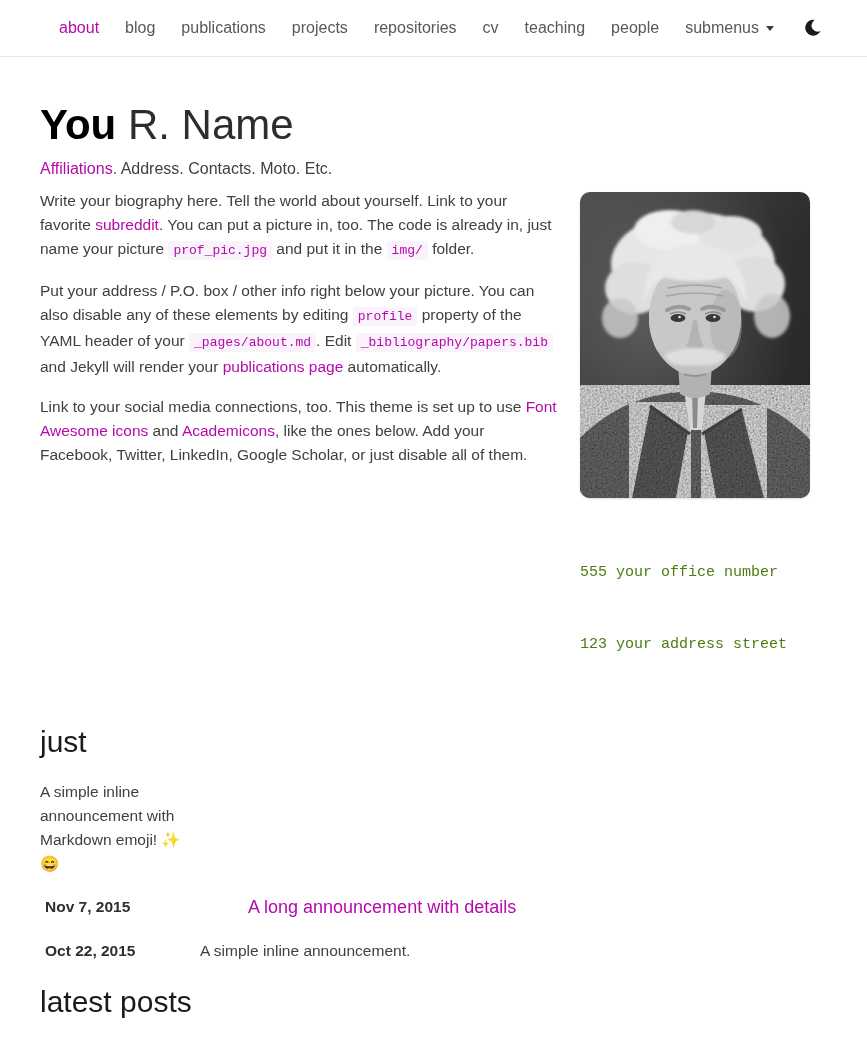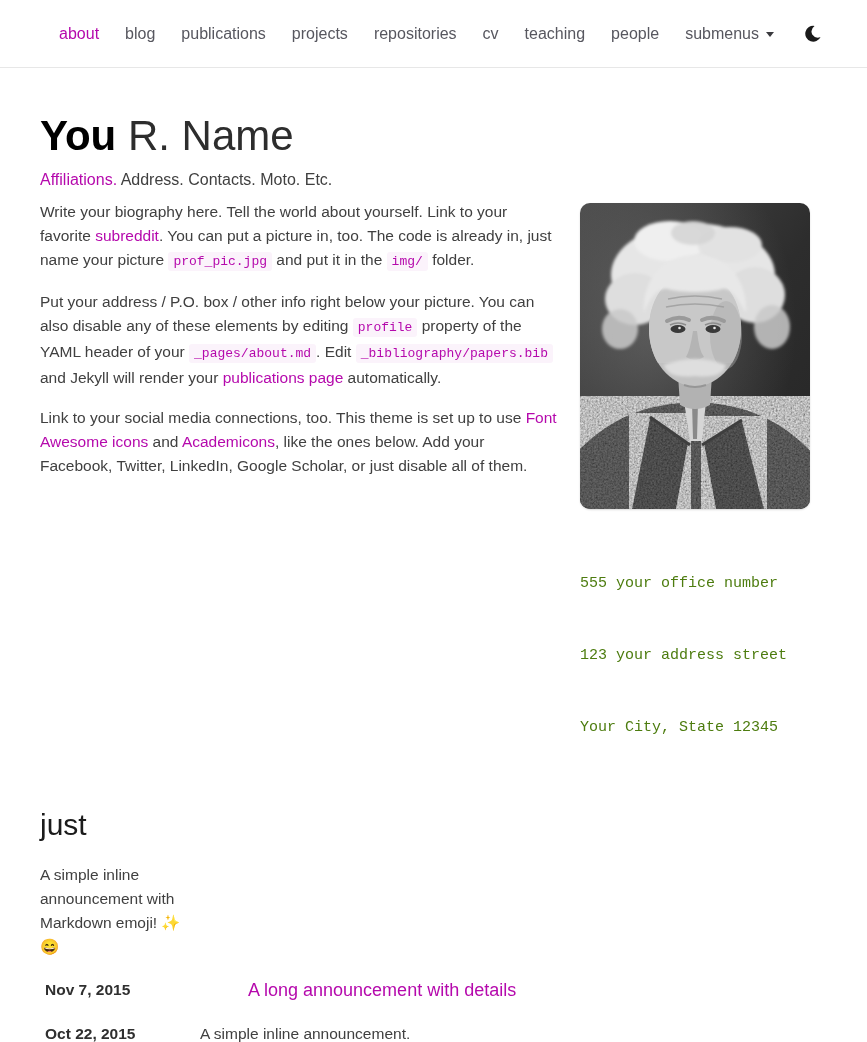--- a/index.html
+++ b/index.html
@@ -2,21 +2,21 @@
 <html><head>
 <meta charset="utf-8">
 <style>
   * { box-sizing: border-box; margin: 0; padding: 0; }
   html, body { background: #ffffff; }
   body { font-family: "Liberation Sans", sans-serif; }
   .page { width: 867px; height: 1042px; overflow: hidden; background: #fff; position: relative; }
 
   
   .navbar {
-    height: 68px; display: flex; align-items: center; justify-content: center;
+    height: 57px; display: flex; align-items: center; justify-content: center;
     border-bottom: 1px solid #e7e7e7; background: #fff;
   }
   .nav-list { list-style: none; display: flex; align-items: center; }
   .nav-item { padding: 0 13px; font-size: 16px; color: #57575f; cursor: pointer; white-space: nowrap; }
   .nav-item.active { color: #b509ac; }
   .caret {
     display: inline-block; width: 0; height: 0; margin-left: 7px; vertical-align: 2px;
     border-left: 4.5px solid transparent; border-right: 4.5px solid transparent;
     border-top: 5px solid #3a3a3f;
   }
@@ -159,21 +159,20 @@
             <path d="M113 128 Q110 148 106 154 Q115 160 124 154 Q119 148 117 128" fill="#b4b4b4"></path>
 
             <path d="M84 162 Q115 150 146 162 Q142 176 115 173 Q88 176 84 162 Z" fill="#dedede" filter="url(#fuzz)"></path>
 
             <path d="M104 182 Q115 186 126 182" stroke="#8f8f8f" stroke-width="2" fill="none" opacity="0.8"></path>
           </svg>
         </span>
         <div class="address">
           <div>555 your office number</div>
           <div>123 your address street</div>
-          <div>Your City, State 12345</div>
         </div>
       </aside>
       <div>
           <p><span>Write your biography here. Tell the world about yourself. Link to your favorite </span><a class="link">subreddit</a><span>. You can put a picture in, too. The code is already in, just name your picture </span><code class="inline-code">prof_pic.jpg</code><span> and put it in the </span><code class="inline-code">img/</code><span> folder.</span></p>
           <p><span>Put your address / P.O. box / other info right below your picture. You can also disable any of these elements by editing </span><code class="inline-code">profile</code><span> property of the YAML header of your </span><code class="inline-code">_pages/about.md</code><span>. Edit </span><code class="inline-code">_bibliography/papers.bib</code><span> and Jekyll will render your </span><a class="link">publications page</a><span> automatically.</span></p>
           <p><span>Link to your social media connections, too. This theme is set up to use </span><a class="link">Font Awesome icons</a><span> and </span><a class="link">Academicons</a><span>, like the ones below. Add your Facebook, Twitter, LinkedIn, Google Scholar, or just disable all of them.</span></p>
         </div>
     </div>
 
     <section class="clear">

